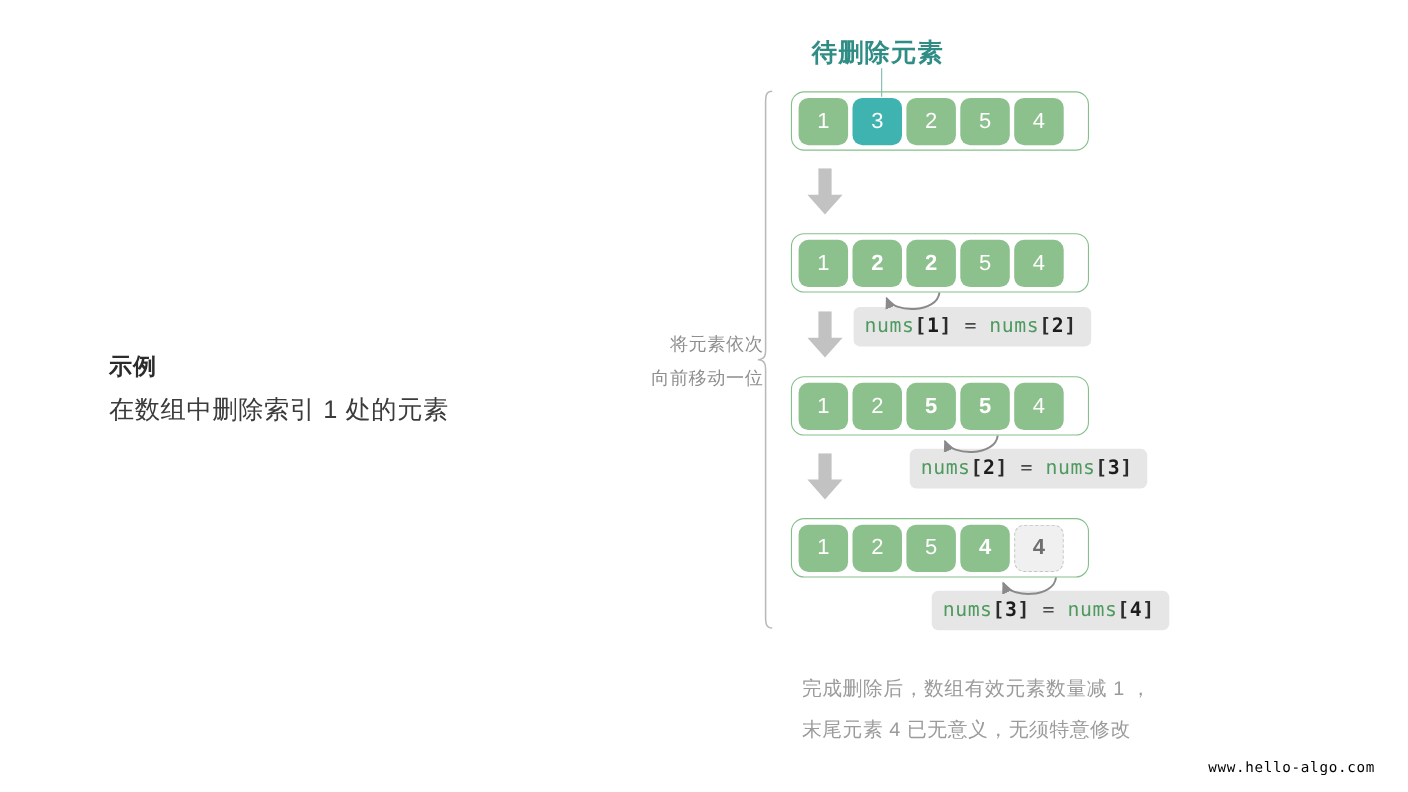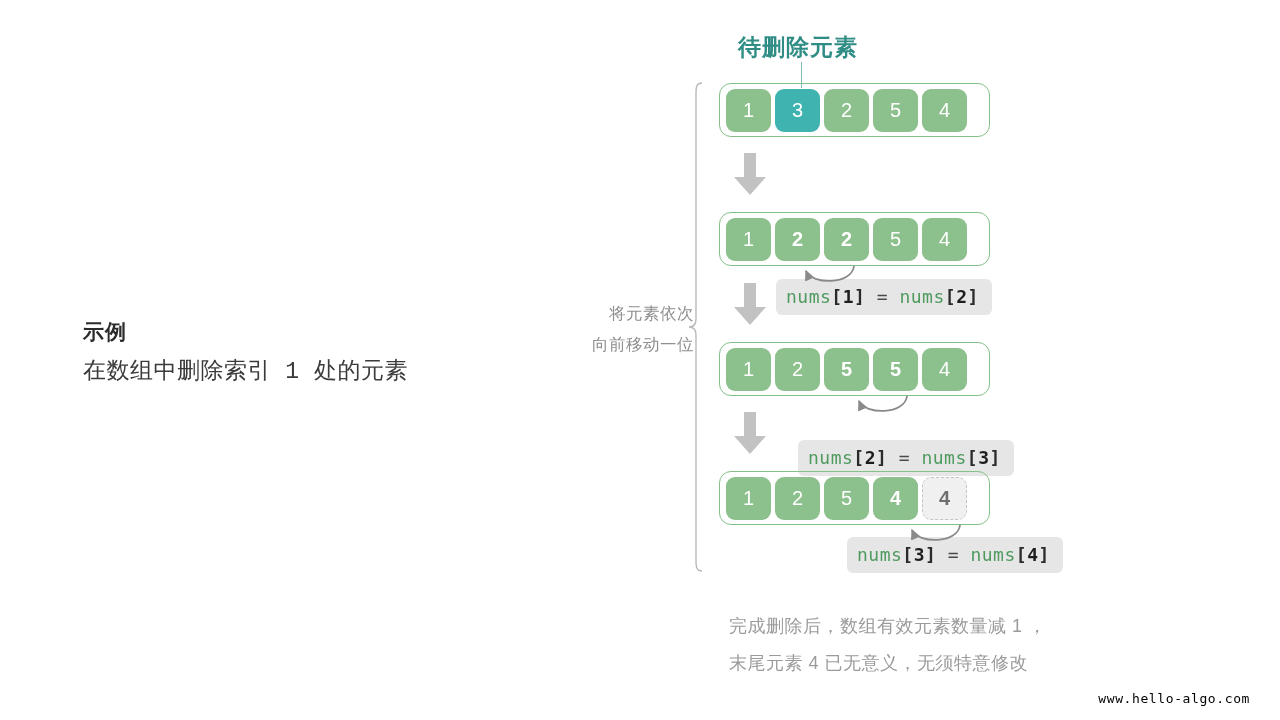--- a/index.html
+++ b/index.html
@@ -19,24 +19,23 @@
   .stage {
     position: absolute;
     left: 0; top: 0;
     width: 1280px;
     height: 720px;
   }
 
   
   .left-block {
     position: absolute;
-    left: 83px;
+    left: 99px;
     top: 322px;
     width: 400px;
-    font-family: Liberation Mono, monospace;
   }
   .left-title {
     font-size: 21px;
     font-weight: bold;
     color: #2b2b2b;
     letter-spacing: 1px;
     margin: 0 0 14px 0;
     line-height: 1.1;
   }
   .left-sub {
@@ -151,21 +150,21 @@
     font-size: 18px;
     letter-spacing: 0.5px;
     white-space: nowrap;
     color: #3a3a3a;
   }
   .code-chip .ident { color: #4e9a5f; }
   .code-chip .br { color: #2b2b2b; font-weight: bold; }
   .code-chip .idx { color: #1d1d1d; font-weight: bold; }
   .code-chip .eq { color: #4a4a4a; }
   .chip1 { left: 776px; top: 279px; }
-  .chip2 { left: 798px; top: 408px; margin-top: 32px; }
+  .chip2 { left: 827px; top: 408px; }
   .chip3 { left: 847px; top: 537px; }
 
   
   .curves {
     position: absolute;
     left: 0; top: 0;
     width: 1280px; height: 720px;
     pointer-events: none;
   }
 

